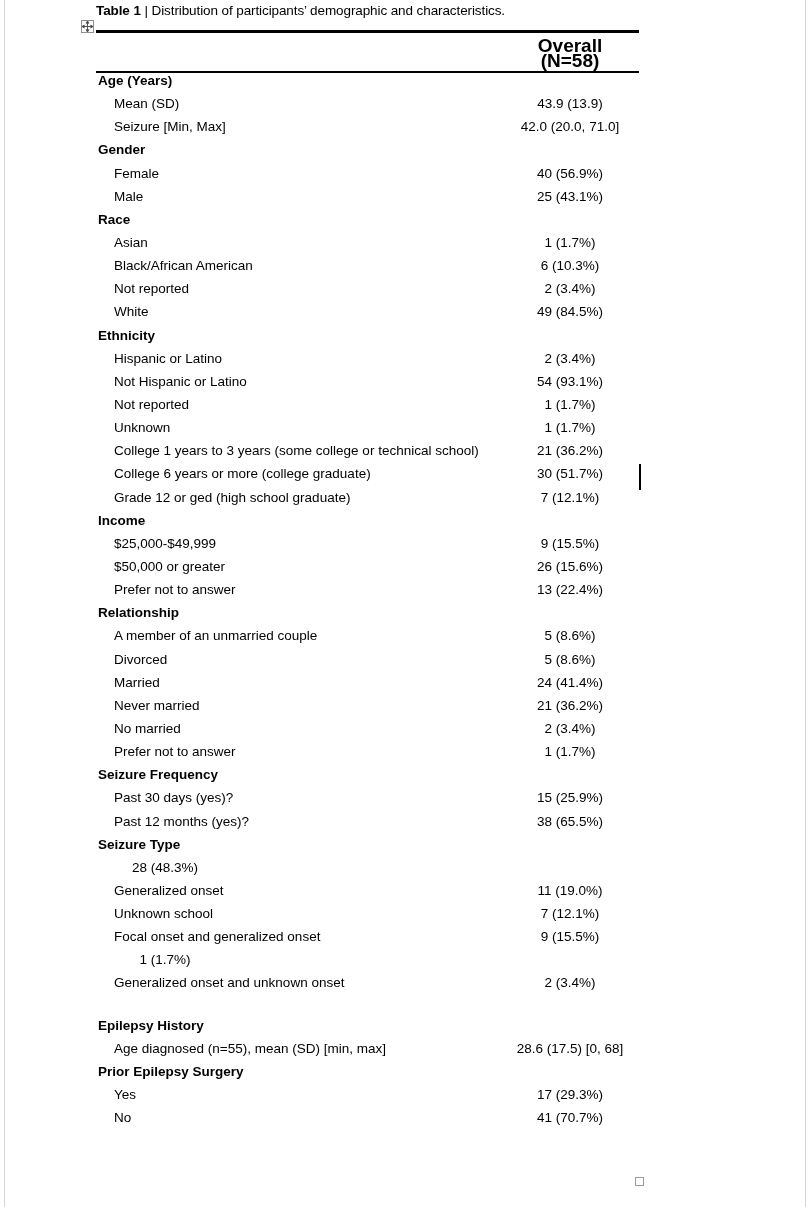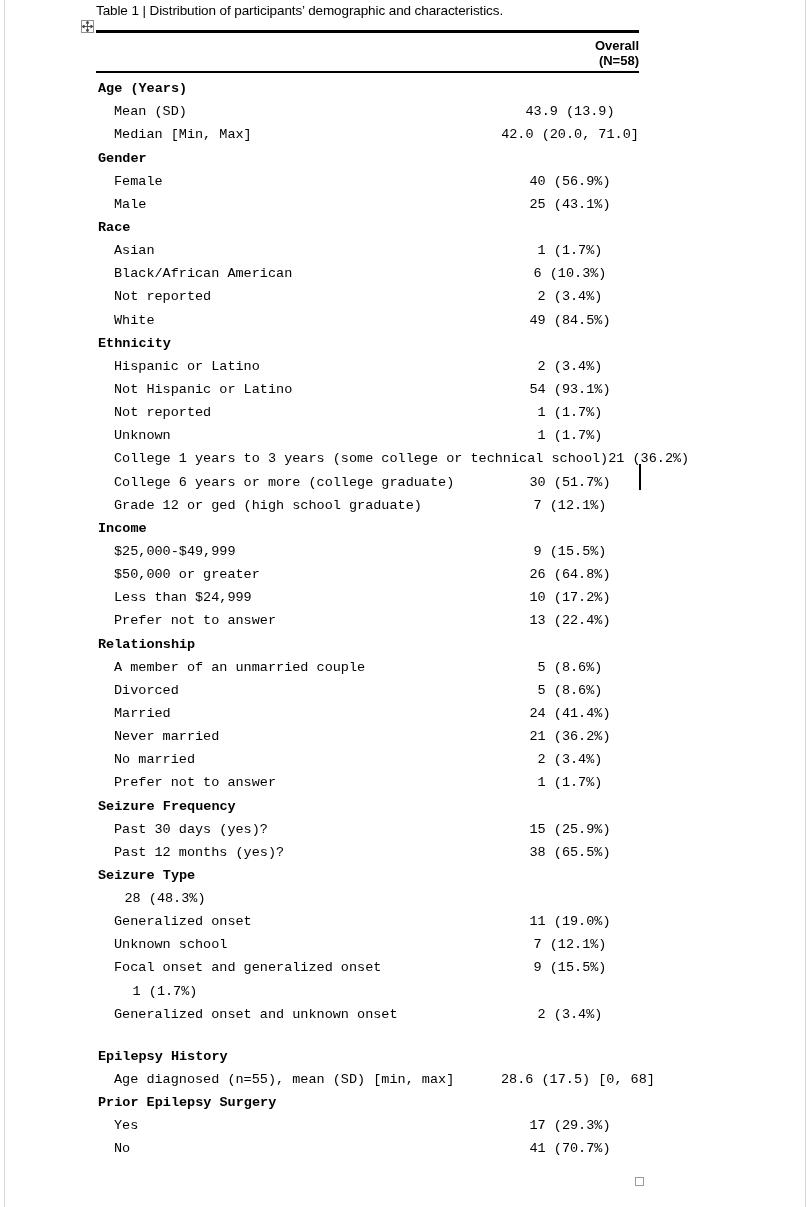--- a/index.html
+++ b/index.html
@@ -7,40 +7,40 @@
     width:807px;height:1207px;position:relative;background:#ffffff;
     font-family:"Liberation Sans",sans-serif;color:#000;
     -webkit-font-smoothing:antialiased;
   }
   .page{position:absolute;inset:0;background:#fff;overflow:hidden;}
   .edge{position:absolute;top:0;bottom:0;width:1px;background:var(--edge-color,#d6d6d6);}
   .edge.left{left:4px;}
   .edge.right{left:805px;}
 
   .caption{position:absolute;left:96px;top:3px;font-size:13.5px;line-height:16px;letter-spacing:-0.1px;white-space:nowrap;}
-  .caption .b{font-weight:normal;margin-top:15px;}
+  .caption .b{font-weight:bold;margin-top:15px;}
 
   .move-handle{
     position:absolute;left:81px;top:20px;width:13px;height:13px;
     border:1px solid #8f8f8f;background:#fdfdfd;box-sizing:border-box;
     display:flex;align-items:center;justify-content:center;z-index:2;
   }
   .move-handle svg{display:block;}
 
   .rule{position:absolute;left:96px;width:543px;background:var(--rule-color,#000);}
   .rule.thick{top:30px;height:3px;}
   .rule.thin{top:71px;height:1.5px;}
 
   .col-header{
     position:absolute;left:501px;top:38px;width:138px;
-    text-align:right;font-weight:bold;font-size:13px;line-height:15px;
+    text-align:center;font-weight:bold;font-size:19px;line-height:15px;
   }
 
   .rows{position:absolute;left:96px;top:73px;width:543px;font-size:13.5px;}
-  .trow{height:23.15px;display:flex;align-items:flex-end;font-family:Liberation Mono, monospace;}
+  .trow{height:23.15px;display:flex;align-items:flex-start;}
   .trow .tlabel{flex:1;padding-left:18px;white-space:nowrap;}
   .trow.section .tlabel{font-weight:bold;padding-left:2px;}
   .trow .tvalue{width:138px;text-align:center;white-space:nowrap;}
   .gap{height:19px;}
 
   .caret{position:absolute;left:639px;top:464px;width:2px;height:26px;background:#000;}
   .resize-handle{
     position:absolute;left:635px;top:1177px;width:7px;height:7px;
     border:1px solid var(--handle-border,#9a9a9a);background:#fff;box-sizing:content-box;
   }
@@ -81,21 +81,21 @@
   <div class="rows" id="rows">
       <div class="trow section">
         <div class="tlabel">Age (Years)</div>
         <div class="tvalue"></div>
       </div>
       <div class="trow">
         <div class="tlabel">Mean (SD)</div>
         <div class="tvalue">43.9 (13.9)</div>
       </div>
       <div class="trow">
-        <div class="tlabel">Median [Min, Max]</div>
+        <div class="tlabel">Seizure [Min, Max]</div>
         <div class="tvalue">42.0 (20.0, 71.0]</div>
       </div>
       <div class="trow section">
         <div class="tlabel">Gender</div>
         <div class="tvalue"></div>
       </div>
       <div class="trow">
         <div class="tlabel">Female</div>
         <div class="tvalue">40 (56.9%)</div>
       </div>
@@ -158,25 +158,21 @@
       <div class="trow section">
         <div class="tlabel">Income</div>
         <div class="tvalue"></div>
       </div>
       <div class="trow">
         <div class="tlabel">$25,000-$49,999</div>
         <div class="tvalue">9 (15.5%)</div>
       </div>
       <div class="trow">
         <div class="tlabel">$50,000 or greater</div>
-        <div class="tvalue">26 (64.8%)</div>
-      </div>
-      <div class="trow">
-        <div class="tlabel">Less than $24,999</div>
-        <div class="tvalue">10 (17.2%)</div>
+        <div class="tvalue">26 (15.6%)</div>
       </div>
       <div class="trow">
         <div class="tlabel">Prefer not to answer</div>
         <div class="tvalue">13 (22.4%)</div>
       </div>
       <div class="trow section">
         <div class="tlabel">Relationship</div>
         <div class="tvalue"></div>
       </div>
       <div class="trow">

